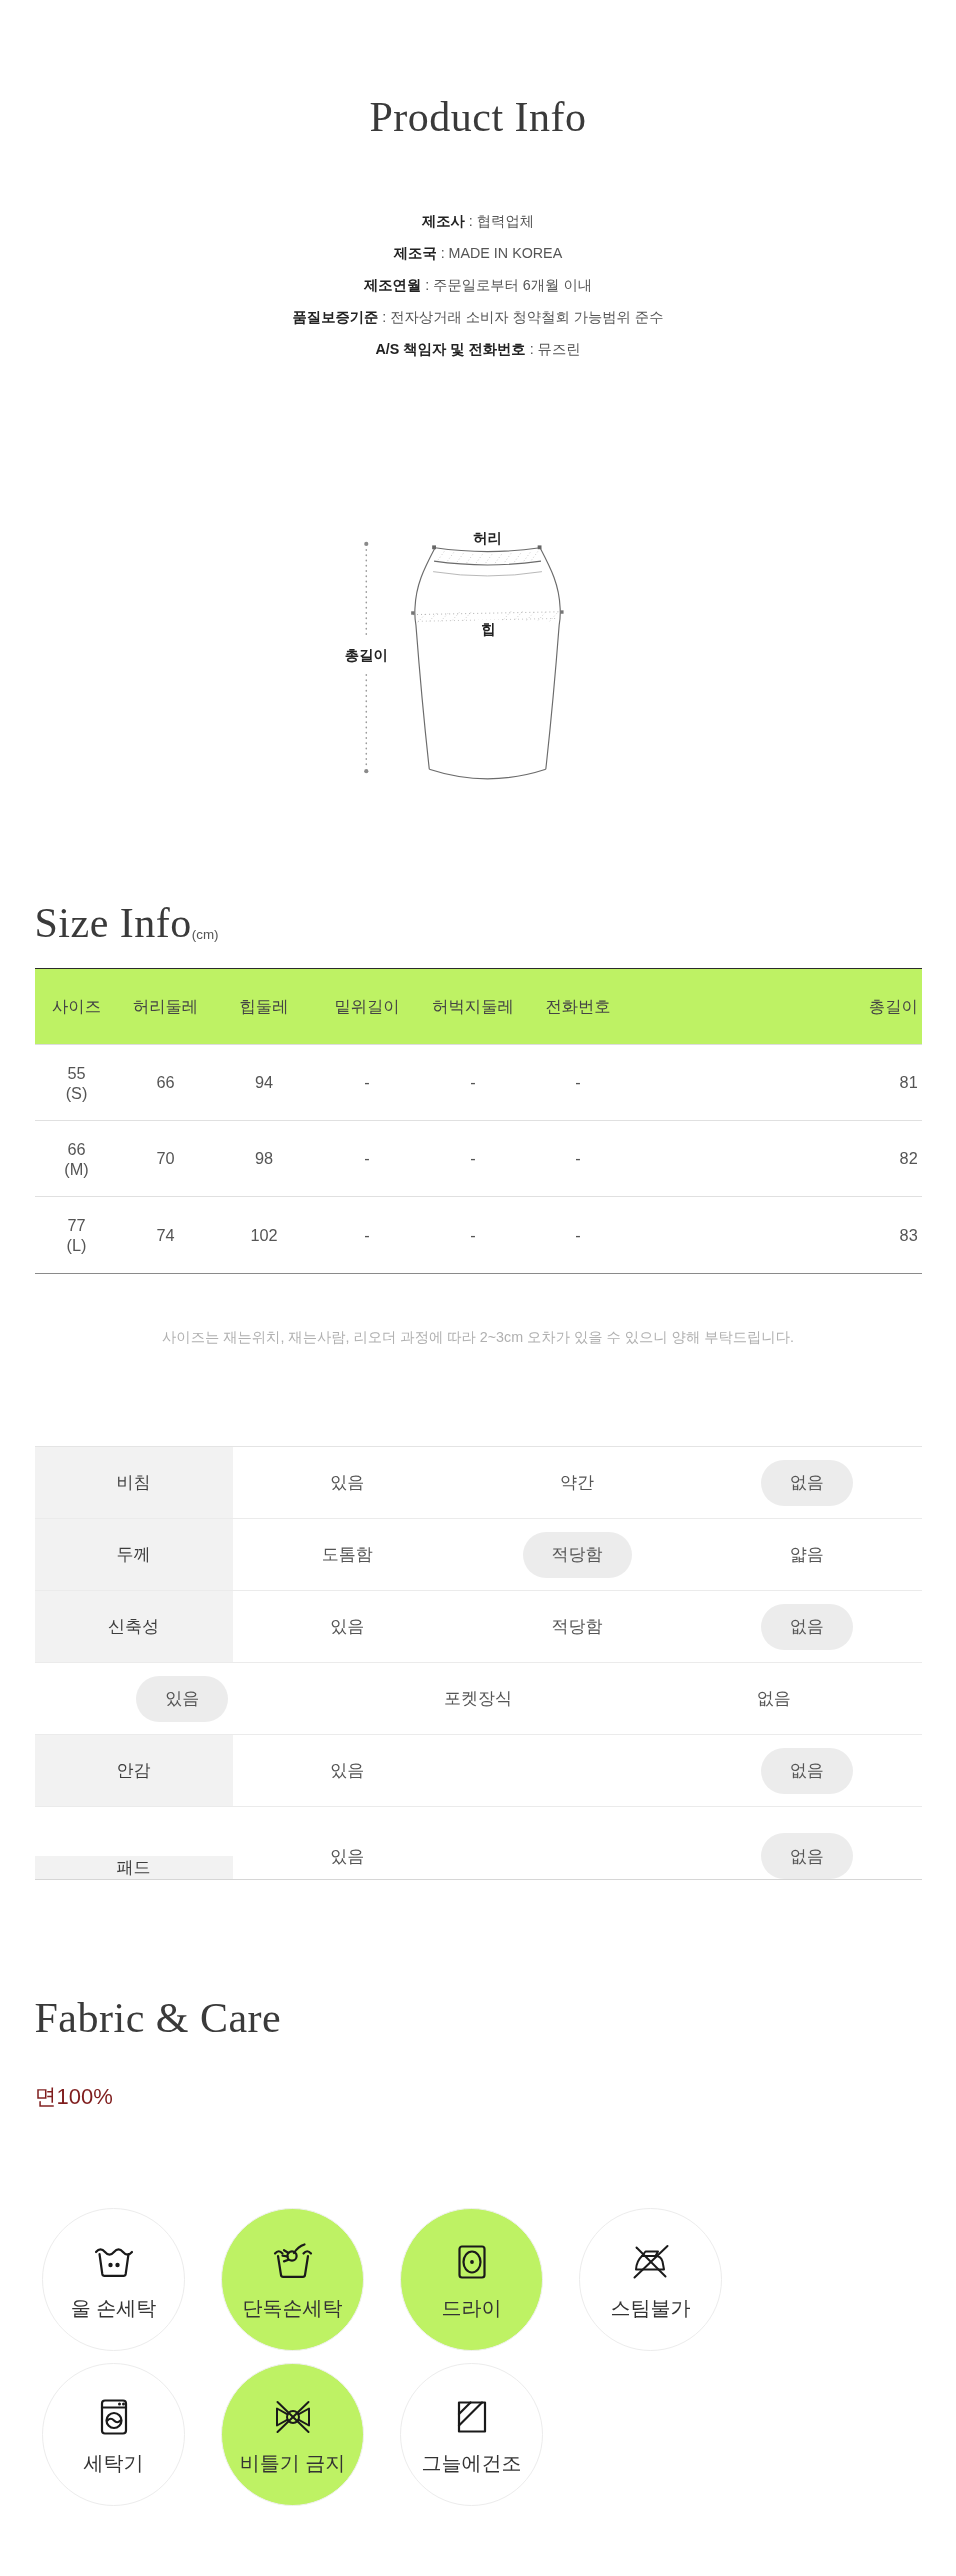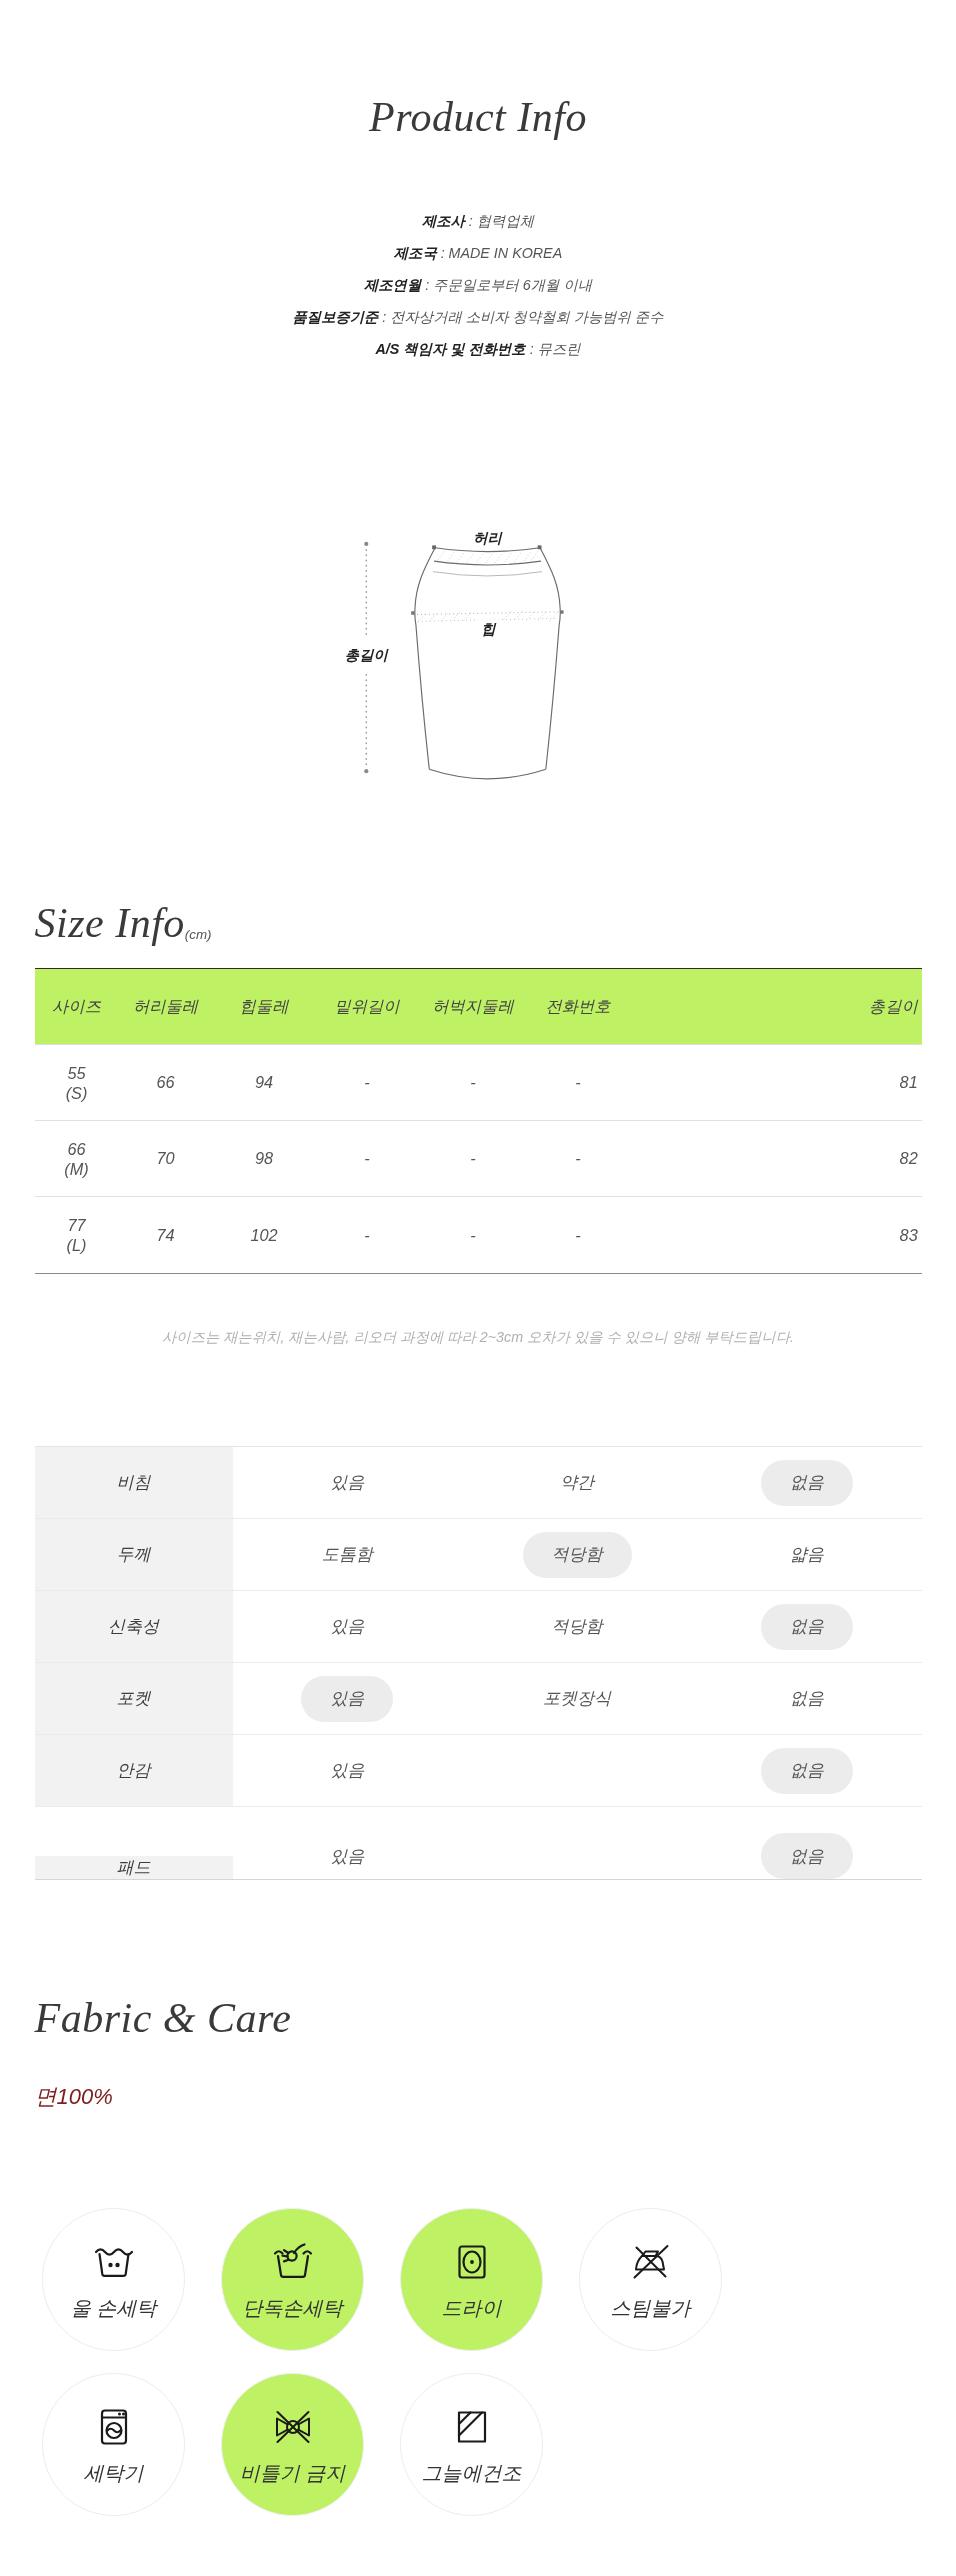--- a/index.html
+++ b/index.html
@@ -2,21 +2,20 @@
 <html><head>
 <meta charset="utf-8">
 <style>
   * { margin:0; padding:0; box-sizing:border-box; }
   html,body { background:#fff; }
   .page {
     position:relative; width:956px; height:2576px; margin:0 auto;
     background:#fff; overflow:hidden;
     font-family:"Liberation Sans","DejaVu Sans",sans-serif;
     color:#444;
-    font-style:italic;
   }
   .content { width:887px; margin:0 auto; }
 
   
   .big-title {
     font-family:"Liberation Serif","DejaVu Serif",serif;
     font-size:42px; font-weight:400; color:#3a3a3a; letter-spacing:0.5px;
     line-height:50px;
   }
   .centered { text-align:center; }
@@ -58,21 +57,21 @@
   .attr-label { width:198px; background:#f2f2f2; display:flex; align-items:center; justify-content:center;
                 font-size:17px; color:#3d3d3d; }
   .attr-opts { flex:1; display:flex; align-items:center; }
   .attr-opt-cell { flex:1; display:flex; justify-content:center; align-items:center; }
   .opt { font-size:17px; color:#555; padding:11.5px 29px; border-radius:26px; white-space:nowrap; }
   .opt.pill { background:#ececec; }
 
   
   .pt-fabric { margin-top:113px; }
   .composition { margin-top:31px; font-size:22px; color:#7f1d1d; }
-  .care-grid { margin-top:96px; padding-left:7.6px; display:flex; flex-wrap:wrap; gap:22px 36px; width:765px; }
+  .care-grid { margin-top:96px; padding-left:7.6px; display:flex; flex-wrap:wrap; gap:12px 36px; width:765px; }
   .care-circle {
     width:143px; height:143px; border-radius:50%;
     display:flex; flex-direction:column; align-items:center;
     padding-top:31px; background:#fff; border:1px solid #ececec;
   }
   .care-circle.care-gray { background:#bef264; border-color:#f0f0f0; }
   .care-icon { width:44px; height:44px; }
   .care-label { margin-top:11.5px; font-size:20px; color:#333; white-space:nowrap; }
 
   svg text { font-family:"Liberation Sans","DejaVu Sans",sans-serif; }
@@ -259,21 +258,20 @@
             </div>
           <div class="attr-opt-cell">
               <span class="opt">적당함</span>
             </div>
           <div class="attr-opt-cell">
               <span class="opt pill">없음</span>
             </div>
         </div>
       </div>
       <div class="attr-row">
-        <div class="attr-label">포켓</div>
         <div class="attr-opts">
           <div class="attr-opt-cell">
               <span class="opt pill">있음</span>
             </div>
           <div class="attr-opt-cell">
               <span class="opt">포켓장식</span>
             </div>
           <div class="attr-opt-cell">
               <span class="opt">없음</span>
             </div>

